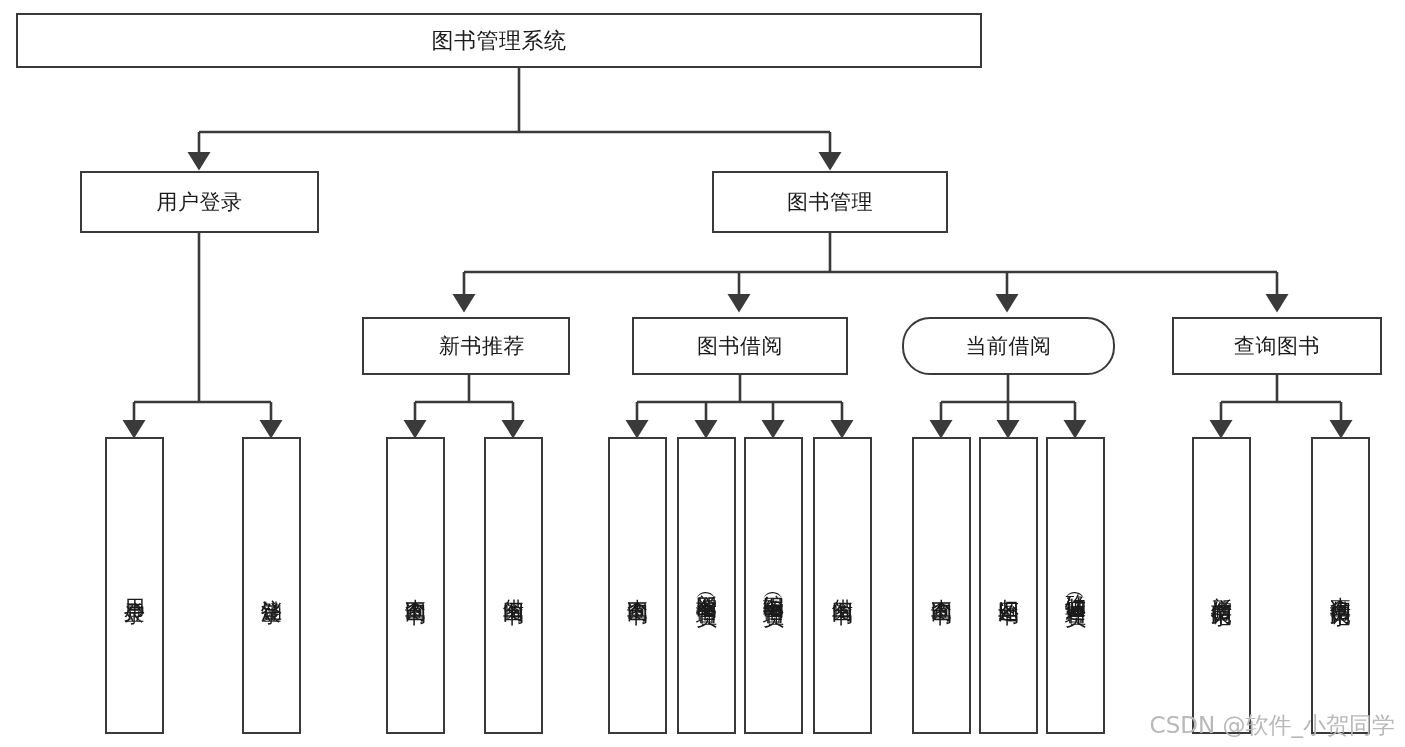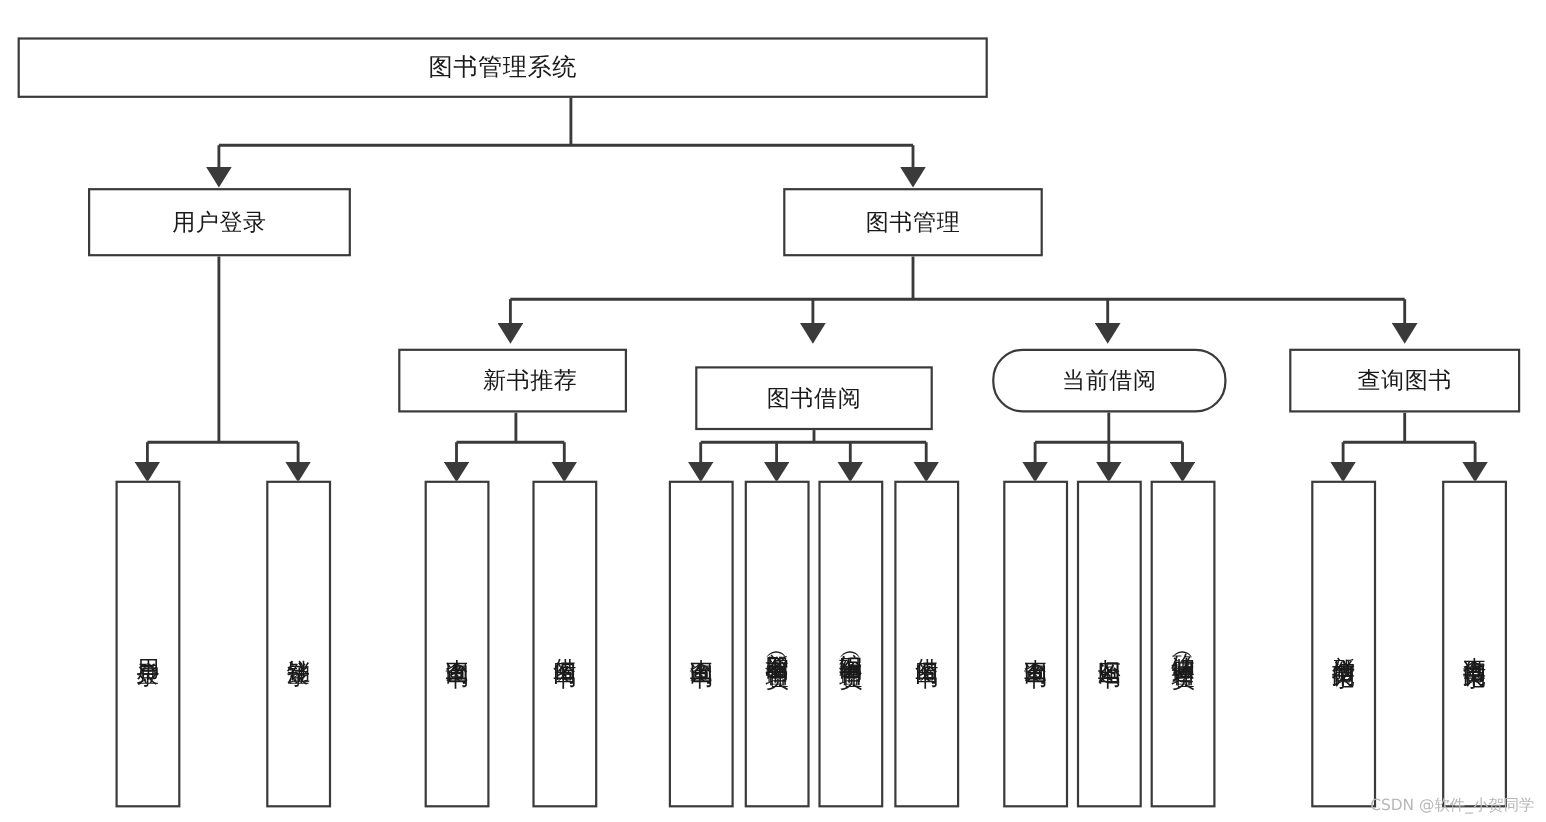--- a/index.html
+++ b/index.html
@@ -63,21 +63,21 @@
     font-size: 21px;
     line-height: 1.05;
     letter-spacing: 2px;
     max-height: 100%;
     white-space: normal;
   }
   #watermark {
     position: absolute;
     right: 10px;
     bottom: 6px;
-    font-size: 14px;
+    font-size: 23px;
     color: #b8b8b8;
     z-index: 5;
     white-space: nowrap;
     font-family: "DejaVu Sans", "Liberation Sans", sans-serif;
   }
 </style>
 </head>
 <body>
 
 <div id="diagram-root">
@@ -125,35 +125,35 @@
       <path d="M1008,402 L1008,428" marker-end="url(#arrow)"></path>
       <path d="M1075,402 L1075,428" marker-end="url(#arrow)"></path>
 
       <path d="M1277,375 L1277,402"></path>
       <path d="M1221,402 L1341,402"></path>
       <path d="M1221,402 L1221,428" marker-end="url(#arrow)"></path>
       <path d="M1341,402 L1341,428" marker-end="url(#arrow)"></path>
     </g>
   </svg>
 
-  <div class="node horiz root" style="left:16px; top:13px; width:882px; height:55px;margin-top:21px;">
+  <div class="node horiz root" style="left:16px; top:13px; width:966px; height:55px;">
     <span class="node-label">图书管理系统</span>
   </div>
 
   <div class="node horiz" style="left:80px; top:171px; width:239px; height:62px;">
     <span class="node-label">用户登录</span>
   </div>
   <div class="node horiz" style="left:712px; top:171px; width:236px; height:62px;">
     <span class="node-label">图书管理</span>
   </div>
 
   <div class="node horiz" style="left:362px; top:317px; width:208px; height:58px;padding-left:32px;">
     <span class="node-label">新书推荐</span>
   </div>
-  <div class="node horiz" style="left:632px; top:317px; width:216px; height:58px;margin-top:16px;">
+  <div class="node horiz" style="left:632px; top:317px; width:216px; height:58px;">
     <span class="node-label">图书借阅</span>
   </div>
   <div class="node horiz" style="left:902px; top:317px; width:213px; height:58px;border-radius:28px;">
     <span class="node-label">当前借阅</span>
   </div>
   <div class="node horiz" style="left:1172px; top:317px; width:210px; height:58px;">
     <span class="node-label">查询图书</span>
   </div>
 
   <div class="node vert" style="left:105px; top:437px; width:59px; height:297px;">

